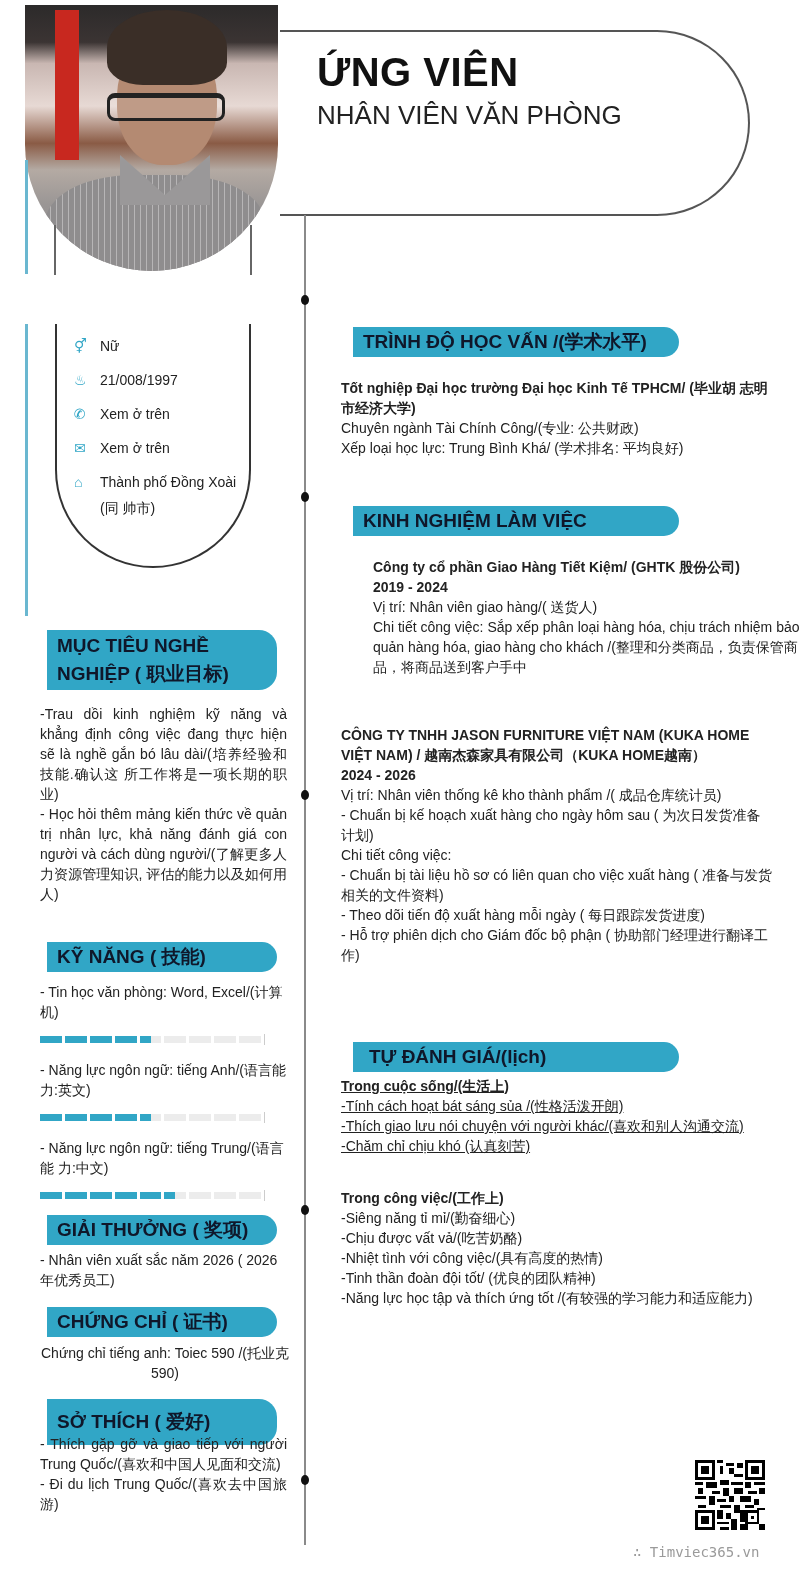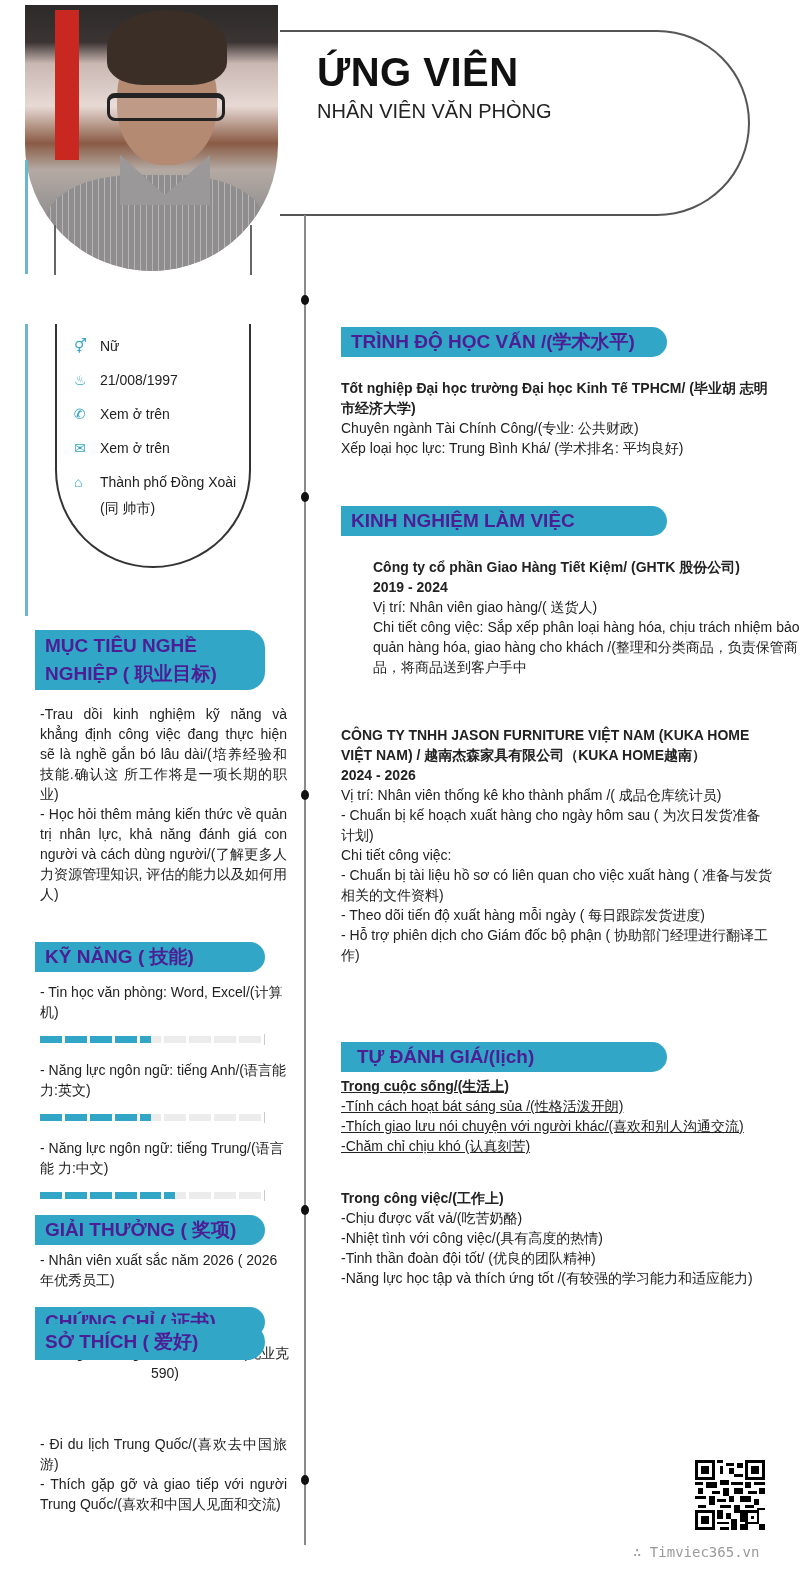--- a/index.html
+++ b/index.html
@@ -30,41 +30,41 @@
   .photo-rail-l { left: 54px; top: 225px; width: 2px; height: 50px; background: #666; }
   .photo-rail-r { left: 250px; top: 225px; width: 2px; height: 50px; background: #666; }
 
   
   .header-pill {
     left: 280px; top: 30px; width: 470px; height: 186px;
     border: 2px solid #555; border-left: none;
     border-radius: 0 93px 93px 0;
   }
   .name { left: 317px; top: 50px; font-size: 40px; font-weight: bold; color: #111; letter-spacing: 0.5px; }
-  .role { left: 317px; top: 100px; font-size: 20px; color: #222; }
+  .role { left: 317px; top: 100px; font-size: 26px; color: #222; }
 
   
   .timeline { left: 304px; top: 215px; width: 2px; height: 1330px; background: #8a8a8a; }
   .dot { width: 8px; height: 10px; border-radius: 50%; background: #111; left: 301px; }
 
   
   .info-card {
     left: 55px; top: 324px; width: 196px; height: 244px;
     border: 2px solid #333; border-top: none;
     border-radius: 0 0 98px 98px;
   }
   .info-row { left: 74px; display: flex; align-items: flex-start; font-size: 14px; color: #222; line-height: 26px; width: 170px; }
   .info-row .ico { width: 26px; flex: 0 0 26px; color: #31a6c6; font-size: 14px; }
 
   
   .sec {
-    background: #31a6c6; color: #4c1d95; font-weight: bold;
+    background: #31a6c6; color: #0f172a; font-weight: bold;
     border-radius: 0 18px 18px 0;
     padding-left: 10px;
-    display: flex; align-items: center;
+    display: flex; align-items: center; margin-left: 12px;
   }
   .sec-left { left: 35px; width: 230px; font-size: 19px; }
   .sec-right { left: 341px; width: 326px; height: 30px; font-size: 19px; }
 
   .txt { font-size: 14px; color: #222; line-height: 20px; }
   .justify { text-align: justify; }
 
   
   .bar { left: 40px; width: 225px; height: 8px; display: flex; gap: 3px; }
   .seg { flex: 1; height: 7px; background: #ececec; position: relative; }
@@ -239,26 +239,26 @@
 <div class="abs sec sec-left" style="top:1215px;height:30px;">
   <span>GIẢI THƯỞNG ( 奖项)</span>
 </div>
 <div class="abs txt" style="left:40px;top:1250px;width:250px;">- Nhân viên xuất sắc năm 2026 (  2026年优秀员工)</div>
 
 <div class="abs sec sec-left" style="top:1307px;height:30px;">
   <span>CHỨNG CHỈ ( 证书)</span>
 </div>
 <div class="abs txt" style="left:40px;top:1343px;width:250px;text-align:center;"> Chứng chỉ tiếng anh: Toiec 590 /(托业克 590)</div>
 
-<div class="abs sec sec-left" style="top:1324px;height:36px;">
+<div class="abs sec sec-left" style="top:1399px;height:46px;">
   <span>SỞ THÍCH ( 爱好)</span>
 </div>
 <div class="abs txt justify" style="left:40px;top:1434px;width:247px;">
+  <div>  - Thích gặp gỡ và giao tiếp với người Trung Quốc/(喜欢和中国人见面和交流)</div>
   <div>- Đi du lịch Trung Quốc/(喜欢去中国旅游)</div>
-  <div>  - Thích gặp gỡ và giao tiếp với người Trung Quốc/(喜欢和中国人见面和交流)</div>
 </div>
 
 <div class="abs sec sec-right" style="top:327px;">
   <span>TRÌNH ĐỘ HỌC VẤN  /(学术水平)</span>
 </div>
 <div class="abs txt right-col" style="top:378px;">
   <div class="b">Tốt nghiệp Đại học trường Đại học Kinh Tế TPHCM/ (毕业胡 志明市经济大学)</div>
   <div>Chuyên ngành Tài Chính Công/(专业: 公共财政)</div>
   <div>Xếp loại học lực: Trung Bình Khá/ (学术排名: 平均良好)</div>
 </div>
@@ -287,20 +287,21 @@
   <span>TỰ ĐÁNH GIÁ/(lịch)</span>
 </div>
 <div class="abs txt right-col" style="top:1076px;text-decoration:underline;">
   <div class="b">Trong cuộc sống/(生活上)</div>
   <div>-Tính cách hoạt bát sáng sủa /(性格活泼开朗)</div>
   <div>-Thích giao lưu nói chuyện với người khác/(喜欢和别人沟通交流)</div>
   <div>-Chăm chỉ chịu khó (认真刻苦)</div>
 </div>
 <div class="abs txt right-col" style="top:1188px;">
   <div class="b">Trong công việc/(工作上)</div>
+  <div> -Siêng năng tỉ mỉ/(勤奋细心)</div>
   <div>-Chịu được vất vả/(吃苦奶酪)</div>
   <div>-Nhiệt tình với công việc/(具有高度的热情)</div>
   <div>-Tinh thần đoàn đội tốt/ (优良的团队精神)</div>
   <div>-Năng lực học tập và thích ứng tốt /(有较强的学习能力和适应能力)</div>
 </div>
 
 <div class="abs qr">
   <svg width="70" height="70" viewBox="0 0 25 25" shape-rendering="crispEdges">
     <rect width="25" height="25" fill="#fff"></rect>
     <g fill="#000">

